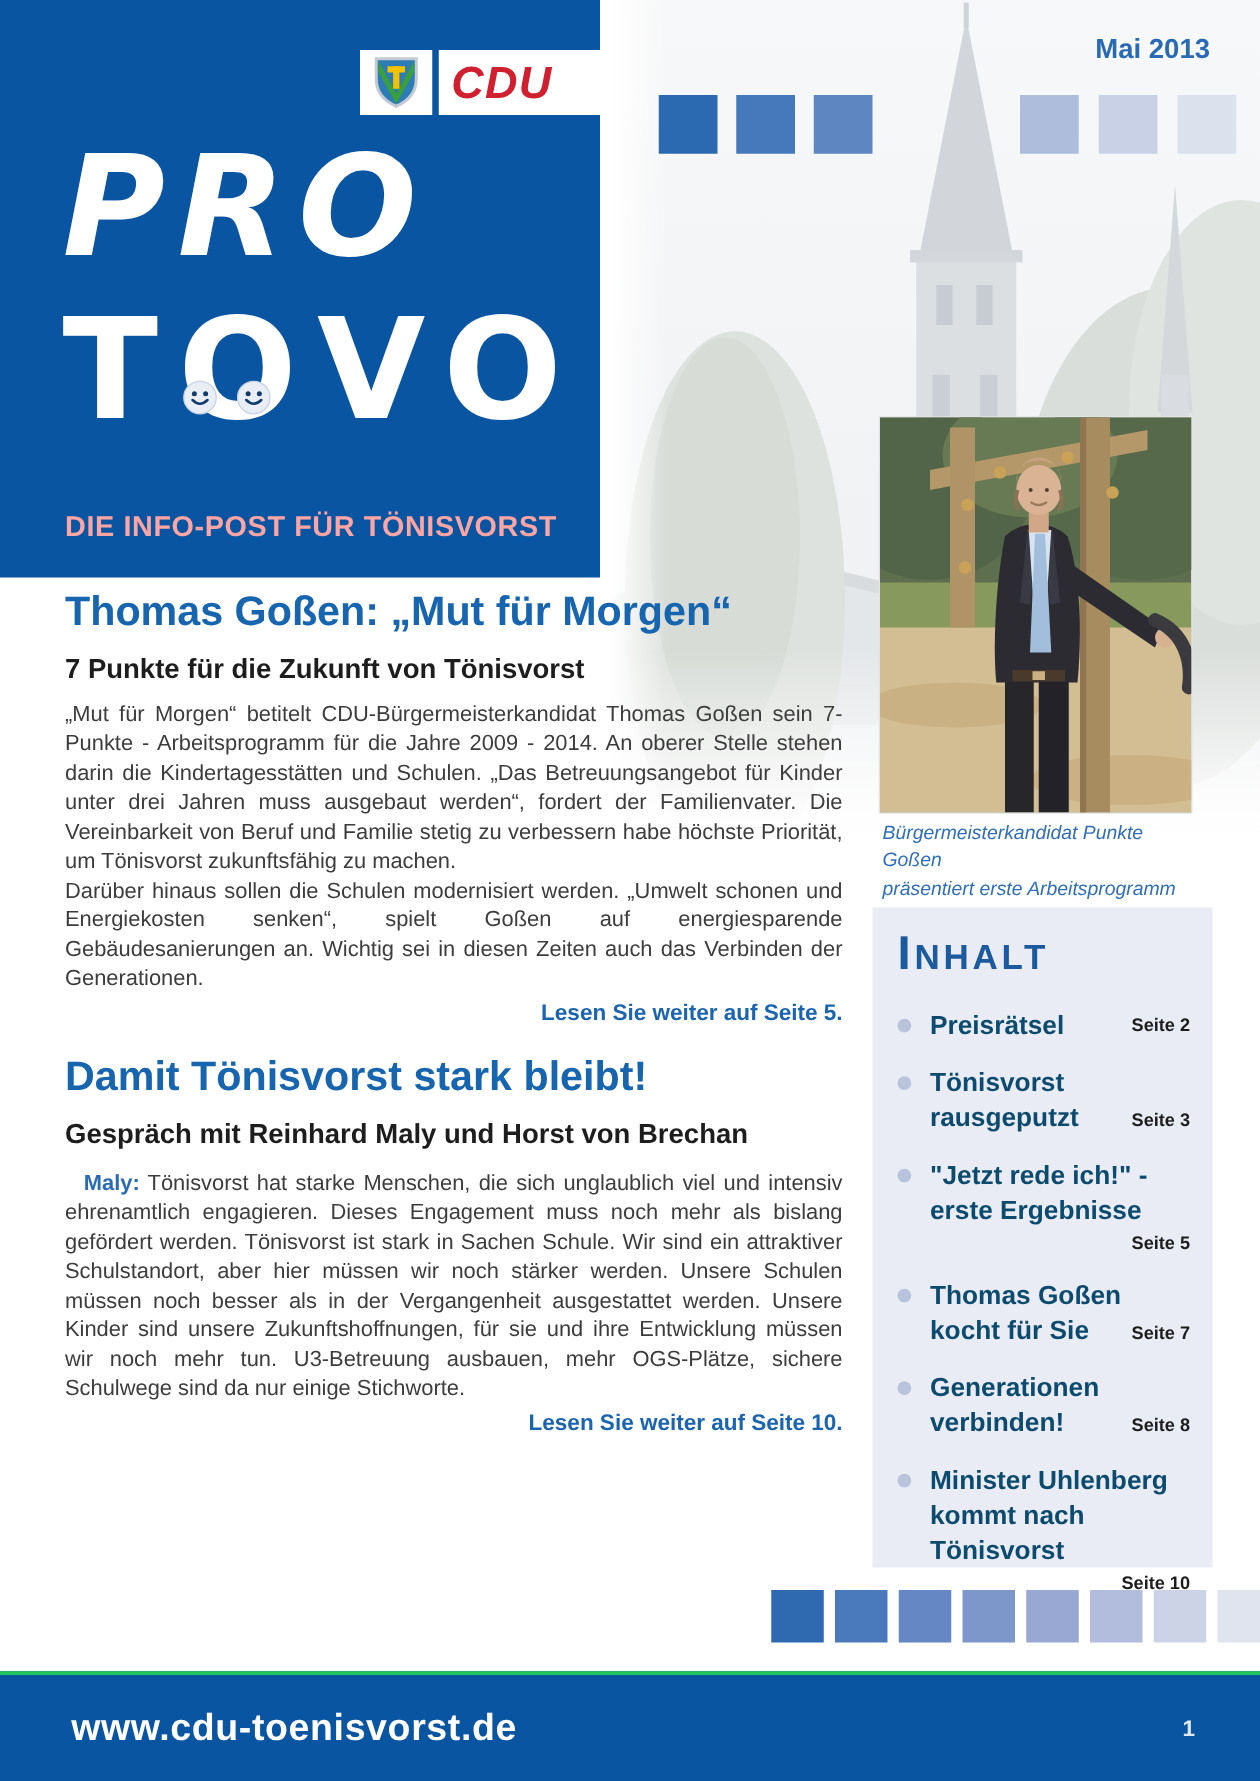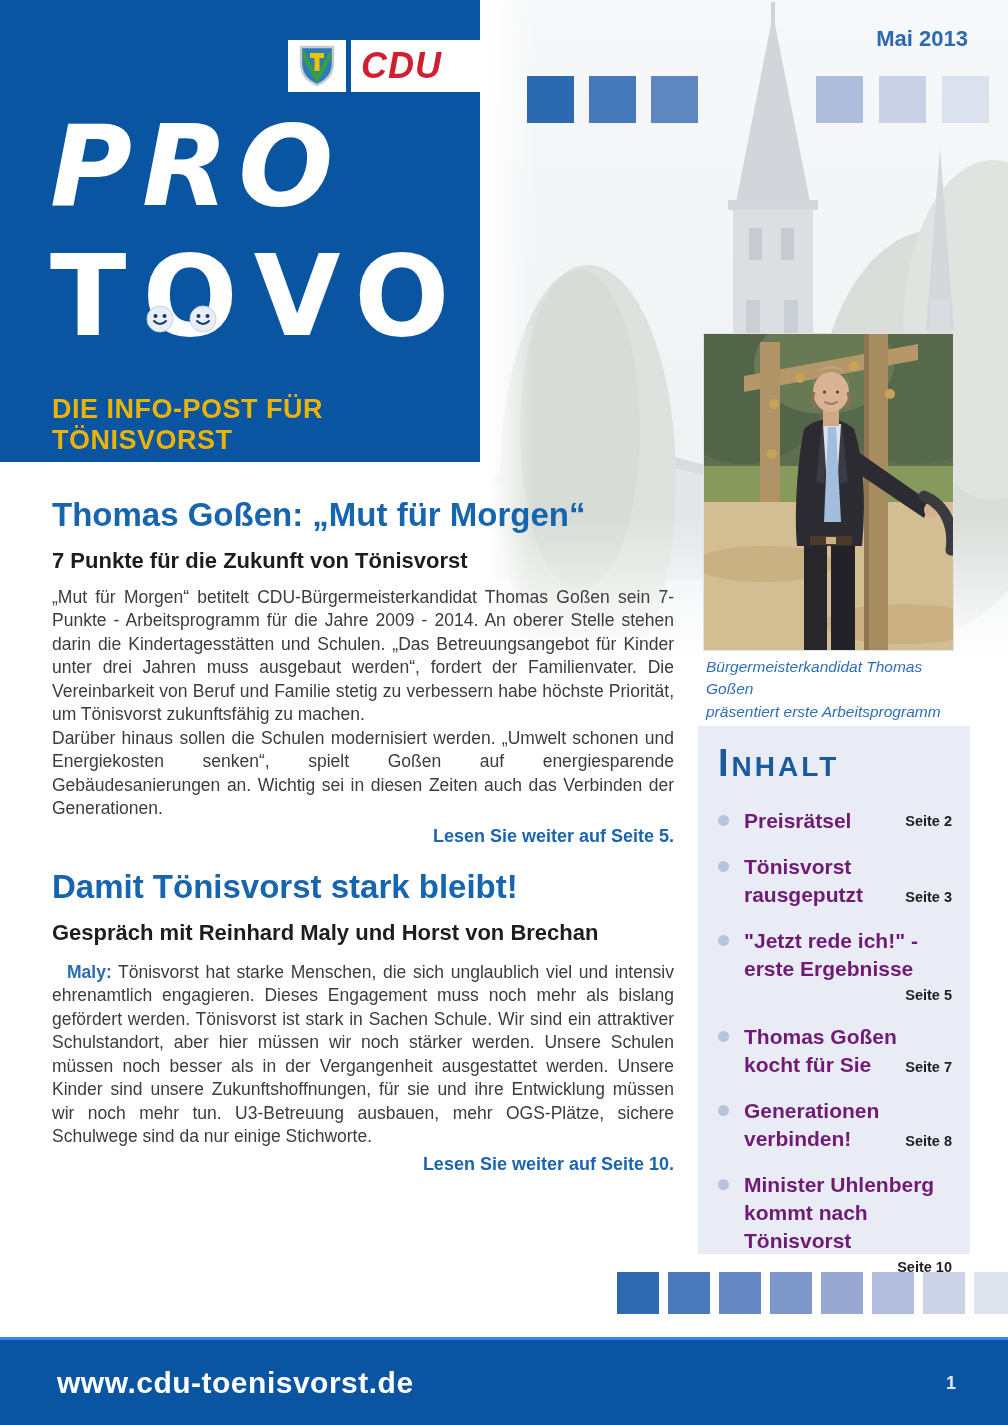--- a/index.html
+++ b/index.html
@@ -28,61 +28,61 @@
   }
   .m-title2{
     position:absolute; left:50px; top:238px;
     color:#ffffff; font-family:"DejaVu Sans", sans-serif; font-weight:bold;
     font-size:112px; line-height:1.05; letter-spacing:16px; display:flex;
   }
   .smiley{position:absolute; width:28px; height:28px;}
   .smiley.s1{left:96px; top:-2px;}
   .smiley.s2{left:139px; top:-2px;}
   .m-tagline{
-    position:absolute; left:52px; top:394px;
-    color:#eab308; font-weight:bold; font-size:27px; letter-spacing:0.5px;
+    position:absolute; left:52px; top:408px;
+    color:#fca5a5; font-weight:bold; font-size:23px; letter-spacing:0.5px;
   }
   
   .issue-date{position:absolute; right:40px; top:26px; color:#2a6ab4; font-weight:bold; font-size:22px; z-index:3;}
   .sq-row{position:absolute; display:flex; z-index:3;}
   .sq-row.top-left{left:527px; top:76px; gap:15px;}
   .sq-row.top-right{left:816px; top:76px; gap:16px;}
   .sq-row .sq{width:47px; height:47px;}
   .sq-row.bottom{left:617px; top:1272px; gap:9px;}
   .sq-row.bottom .sq{width:42px; height:42px;}
   
-  .article-col{position:absolute; left:52px; top:496px; width:622px; z-index:2;}
+  .article-col{position:absolute; left:52px; top:470px; width:622px; z-index:2;}
   .headline{color:#1765af; font-weight:bold; font-size:33px; line-height:1.15; margin:0 0 14px 0;}
   .subhead{color:#1d1d1d; font-weight:bold; font-size:22px; margin:0 0 12px 0;}
   .bodytext{color:#3c3c3c; font-size:17.5px; line-height:23.5px; text-align:justify; margin:0;}
   .question{color:#2a6cb4; font-weight:bold; font-size:17.5px; line-height:24px; text-align:justify; margin:12px 0 0 0;}
   .answer{margin-top:15px;}
   .speaker{color:#2a6cb4; font-weight:bold;margin-left:15px;}
   .continuation{display:block; text-align:right; color:#1b65b0; font-weight:bold; font-size:18px; margin-top:5px; text-decoration:none;}
   .headline.second{margin-top:21px;}
   
   .photo-frame{position:absolute; left:703px; top:333px; width:251px; height:318px; z-index:2; border:1px solid #e3e3e3; box-sizing:border-box; background:#cbb execute;}
   .photo-frame svg{display:block;}
   .caption{position:absolute; left:706px; top:656px; width:252px; z-index:2;
     color:#2f6fb8; font-style:italic; font-size:15.5px; line-height:1.45;}
   .inhalt{position:absolute; left:698px; top:726px; width:272px; height:528px; z-index:2;
     background:#e9ecf5; box-sizing:border-box; padding:16px 18px 12px 20px;}
   .inhalt-title{color:#1b5a9e; font-weight:bold; margin:0 0 22px 0;}
   .inhalt-title .cap{font-size:38px; letter-spacing:3px;}
   .inhalt-title .rest{font-size:28px; letter-spacing:3px;}
   .toc-item{position:relative; margin-bottom:18px; padding-left:26px; cursor:default;}
   .toc-bullet{position:absolute; left:0; top:8px; width:11px; height:11px; border-radius:50%; background:#b7c4dc;}
-  .toc-label{color:#701a75; font-weight:bold; font-size:21px; line-height:28px;}
+  .toc-label{color:#0c4a6e; font-weight:bold; font-size:21px; line-height:28px;}
   .toc-label span{display:block;}
   .toc-page{position:absolute; right:0; bottom:4px; color:#1d1d1d; font-weight:bold; font-size:14.5px;}
   .toc-page.below{position:static; display:block; text-align:right; margin-top:4px;}
   .toc-item.i3{margin-bottom:20px;}
   
   .footer{position:absolute; left:0; top:1337px; width:1008px; height:88px; background:#0a55a1;
-    border-top:3px solid #3b82f6; box-sizing:border-box; display:flex; align-items:center; z-index:4;}
+    border-top:3px solid #22c55e; box-sizing:border-box; display:flex; align-items:center; z-index:4;}
   .footer-url{color:#ffffff; font-weight:bold; font-size:30px; letter-spacing:0.5px; margin-left:57px; text-decoration:none;}
   .footer-page{position:absolute; right:52px; top:50%; transform:translateY(-50%); color:#dfe8f2; font-size:18px; font-weight:bold;}
 </style>
 </head>
 <body>
 
 <div class="page">
 
   <div class="backdrop">
     <svg width="520" height="662" viewBox="0 0 520 662">
@@ -233,21 +233,21 @@
       <path d="M109,52 a18,20 0 0 1 36,0 l-2,-10 a18,14 0 0 0 -32,0 Z" fill="#c8a37f"></path>
       <path d="M110,58 q-3,10 1,16" stroke="#8c7157" stroke-width="3" fill="none"></path>
       <path d="M144,58 q3,10 -1,16" stroke="#8c7157" stroke-width="3" fill="none"></path>
       <circle cx="120.5" cy="58" r="1.6" fill="#4f4237"></circle>
         <circle cx="133.5" cy="58" r="1.6" fill="#4f4237"></circle>
       <path d="M121,68 q6,4 12,0" stroke="#9c7a5e" stroke-width="1.8" fill="none" stroke-linecap="round"></path>
     </svg>
   </div>
 
   <div class="caption">
-    <div>Bürgermeisterkandidat Thomas Goßen</div>
+    <div>Bürgermeisterkandidat Punkte Goßen</div>
     <div>präsentiert erste Arbeitsprogramm</div>
     <div>„Mut für Morgen“</div>
   </div>
 
   <div class="inhalt">
     <div class="inhalt-title"><span class="cap">I</span><span class="rest">NHALT</span></div>
 
     <div class="toc-item">
       <span class="toc-bullet"></span>
       <div class="toc-label">

